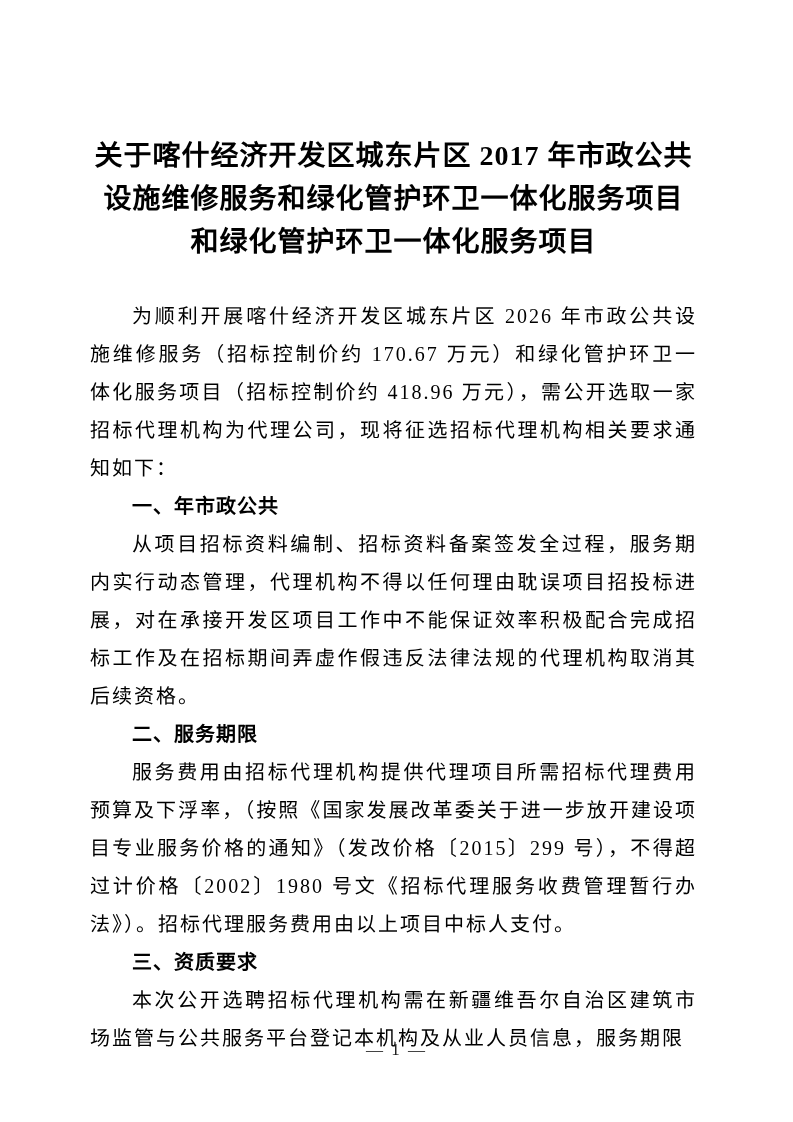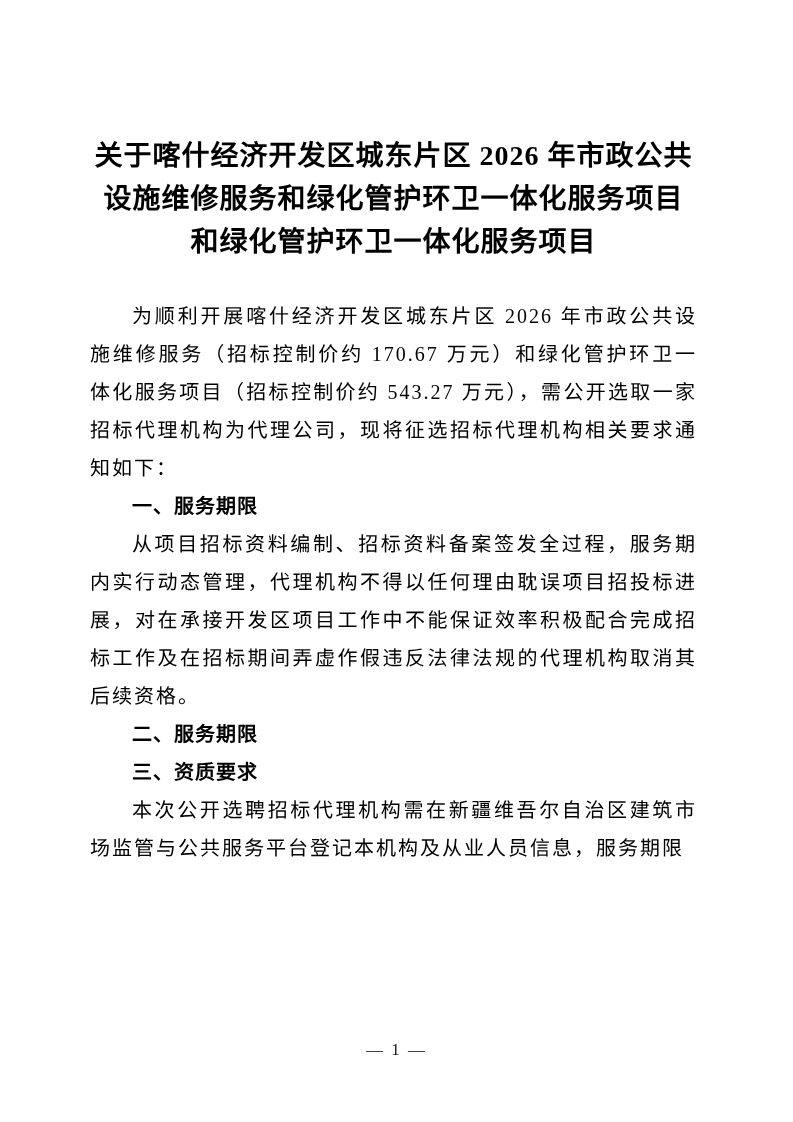--- a/index.html
+++ b/index.html
@@ -65,30 +65,31 @@
     color: #1a1a1a;
     font-family: "Liberation Serif", "DejaVu Serif", serif;
   }
 </style>
 </head>
 <body>
 
 <div class="page">
 
   <h1 class="doc-title">
-    <span class="title-line">关于喀什经济开发区城东片区 2026 年市政公共</span>
+    <span class="title-line">关于喀什经济开发区城东片区 2017 年市政公共</span>
     <span class="title-line">设施维修服务和绿化管护环卫一体化服务项目</span>
     <span class="title-line">和绿化管护环卫一体化服务项目</span>
   </h1>
 
-  <p class="para">为顺利开展喀什经济开发区城东片区 2026 年市政公共设施维修服务（招标控制价约 170.67 万元）和绿化管护环卫一体化服务项目（招标控制价约 543.27 万元），需公开选取一家招标代理机构为代理公司，现将征选招标代理机构相关要求通知如下：</p>
+  <p class="para">为顺利开展喀什经济开发区城东片区 2026 年市政公共设施维修服务（招标控制价约 170.67 万元）和绿化管护环卫一体化服务项目（招标控制价约 418.96 万元），需公开选取一家招标代理机构为代理公司，现将征选招标代理机构相关要求通知如下：</p>
 
-  <h2 class="section-heading">一、服务期限</h2>
+  <h2 class="section-heading">一、年市政公共</h2>
   <p class="para">从项目招标资料编制、招标资料备案签发全过程，服务期内实行动态管理，代理机构不得以任何理由耽误项目招投标进展，对在承接开发区项目工作中不能保证效率积极配合完成招标工作及在招标期间弄虚作假违反法律法规的代理机构取消其后续资格。</p>
 
   <h2 class="section-heading">二、服务期限</h2>
+  <p class="para">服务费用由招标代理机构提供代理项目所需招标代理费用预算及下浮率，（按照《国家发展改革委关于进一步放开建设项目专业服务价格的通知》（发改价格〔2015〕299 号），不得超过计价格〔2002〕1980 号文《招标代理服务收费管理暂行办法》）。招标代理服务费用由以上项目中标人支付。</p>
 
   <h2 class="section-heading">三、资质要求</h2>
   <p class="para">本次公开选聘招标代理机构需在新疆维吾尔自治区建筑市场监管与公共服务平台登记本机构及从业人员信息，服务期限</p>
 
   <div class="page-footer">— 1 —</div>
 
 </div>
 
 </body></html>

